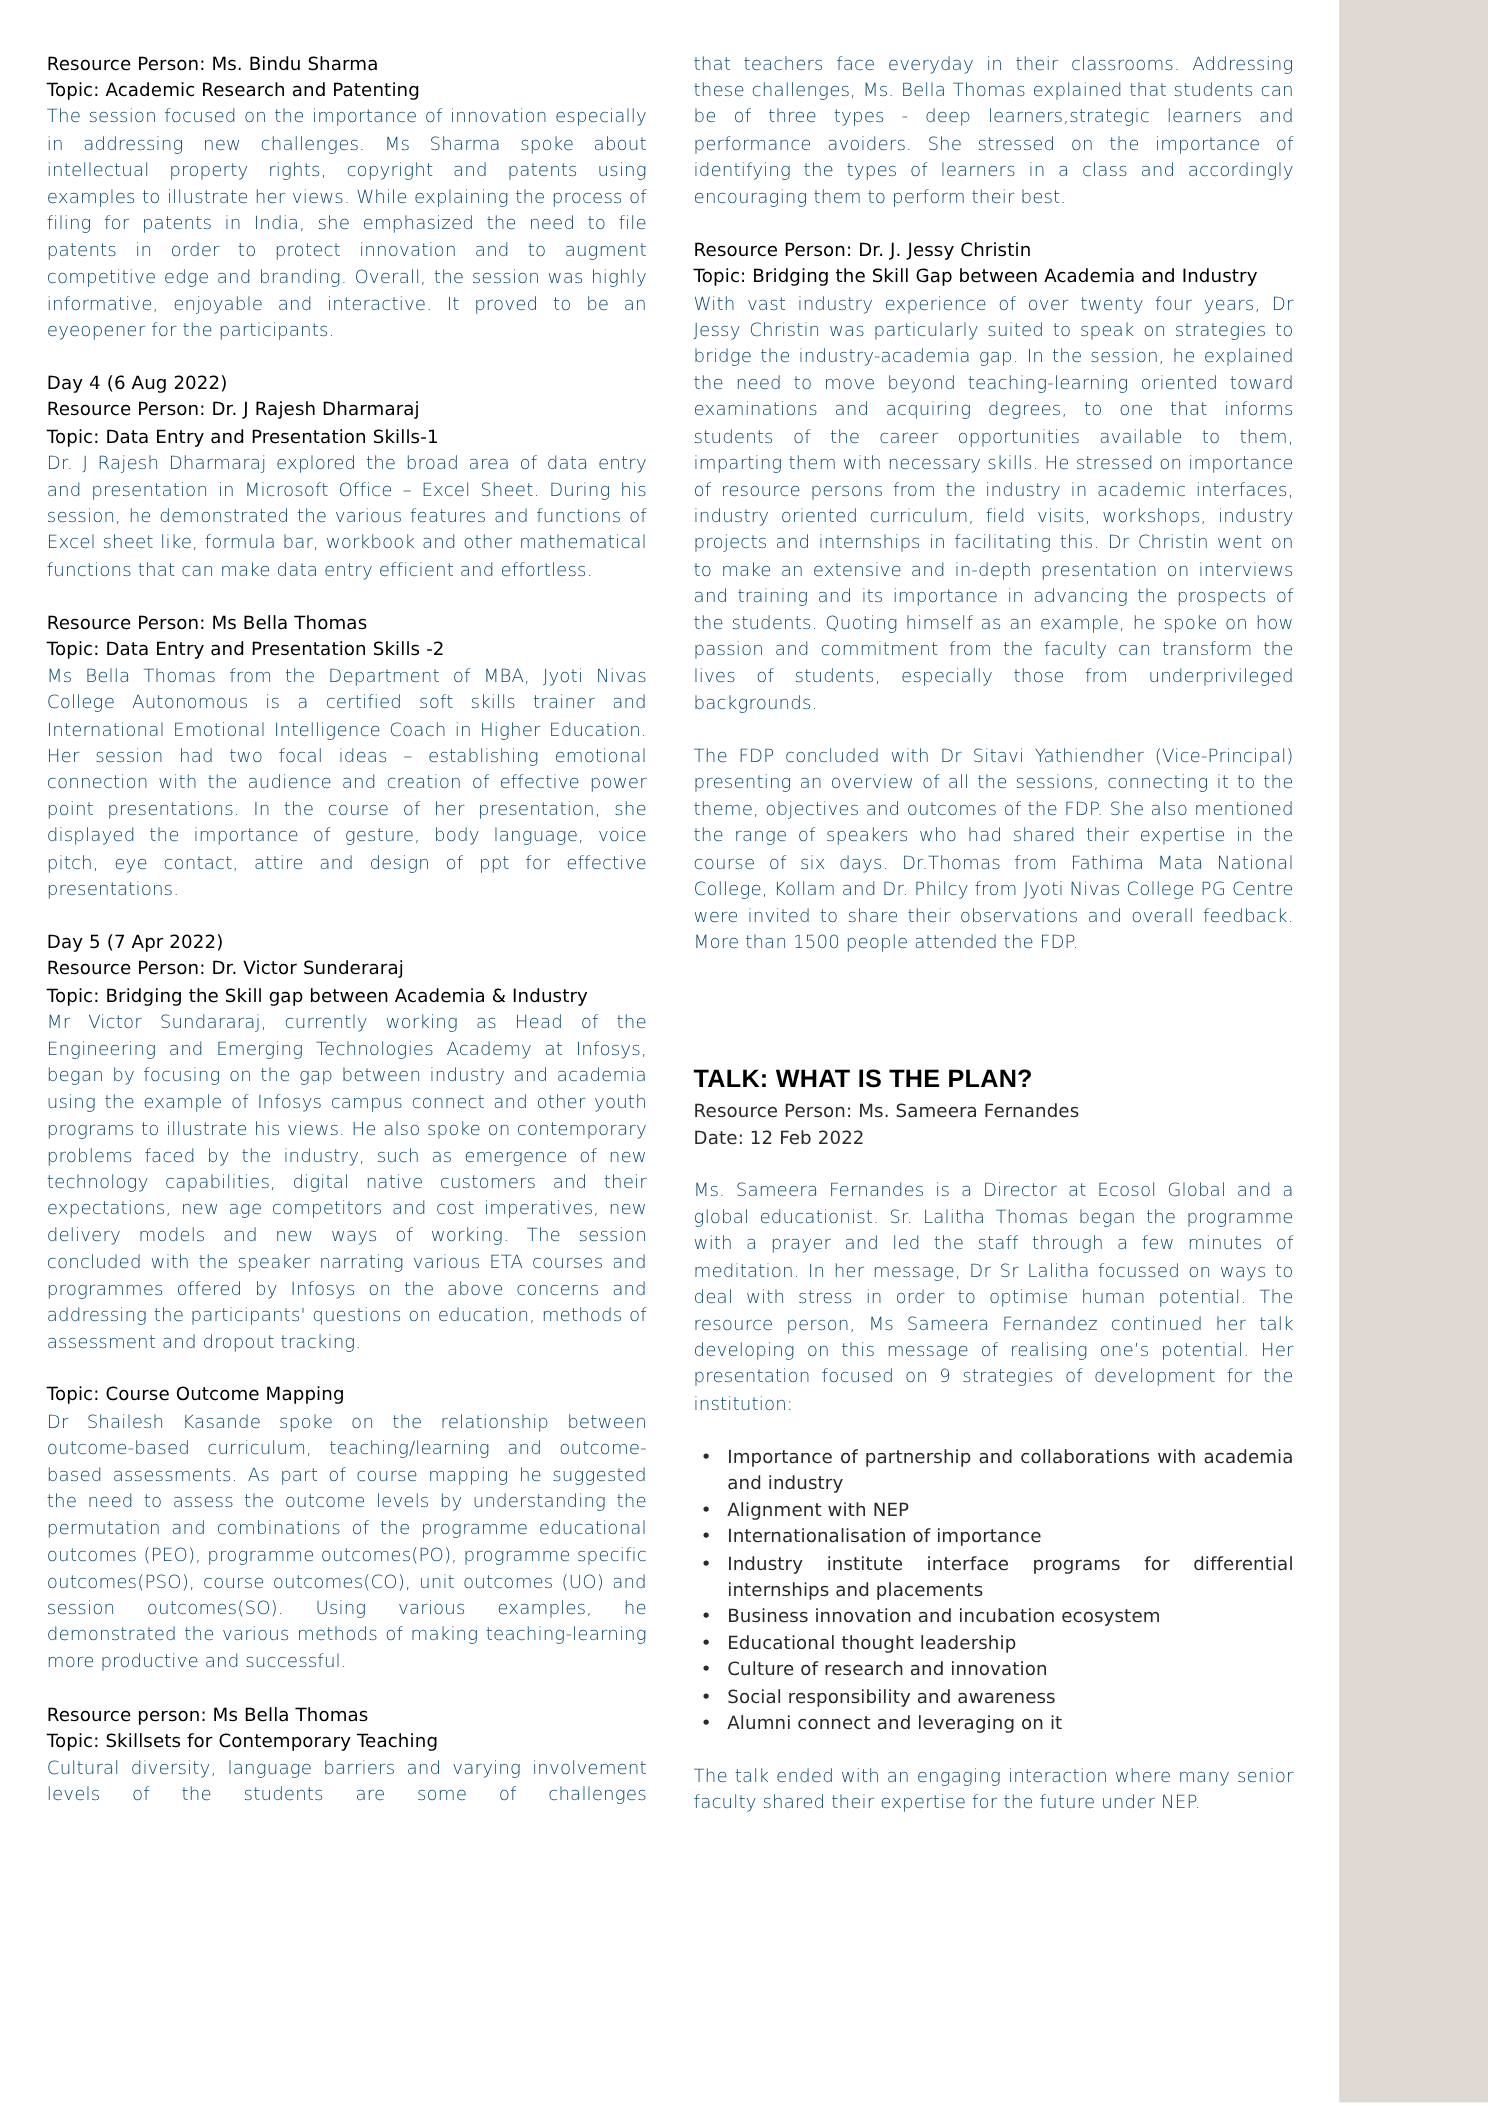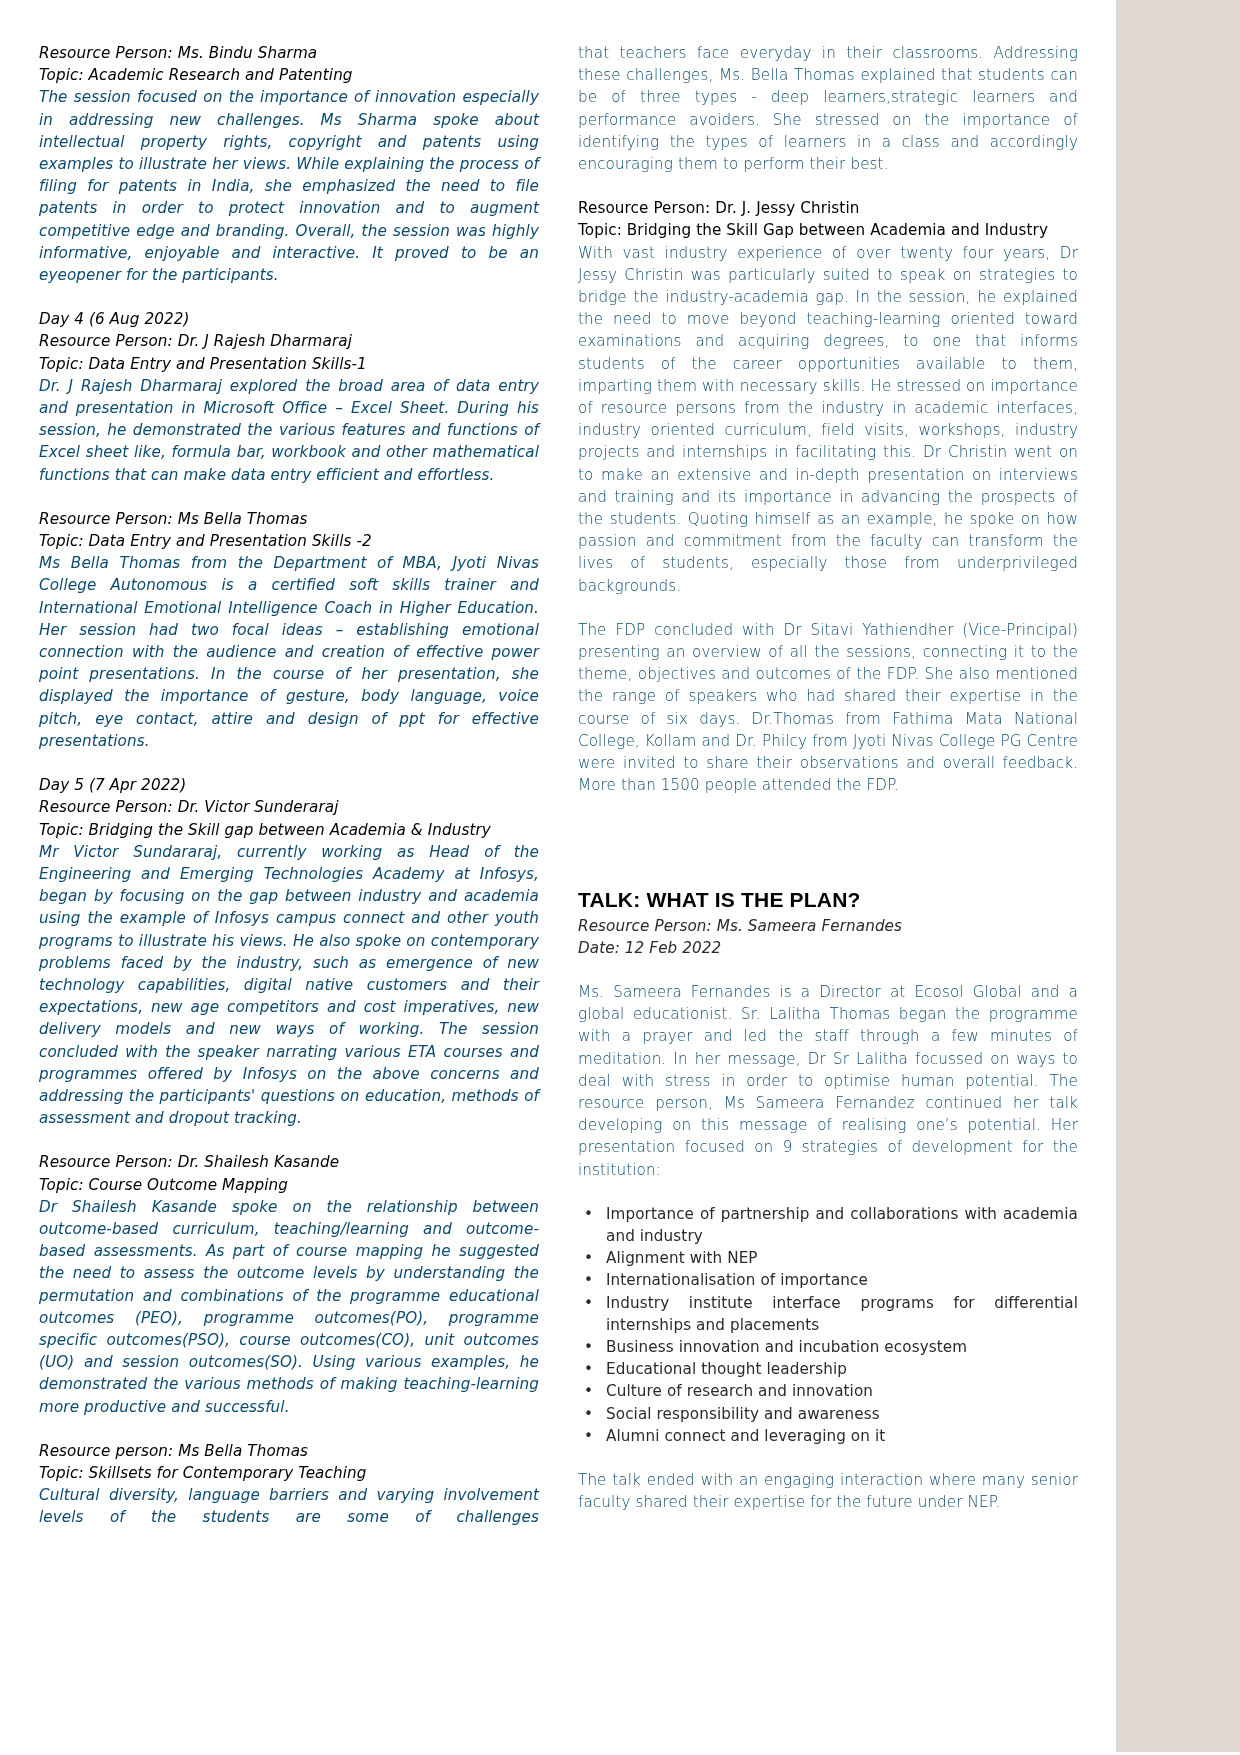--- a/index.html
+++ b/index.html
@@ -24,21 +24,21 @@
       background: #e0d9d3;
     }
     .col {
       position: absolute;
       top: 42px;
       width: 500px;
       font-size: 15.2px;
       line-height: 22.2px;
       letter-spacing: 0.1px;
     }
-    .col-left { left: 39px; font-style: italic; }
+    .col-left { left: 39px; }
     .col-right { left: 578px; }
     .section { margin: 0 0 22px 0; }
     .meta {
       display: block;
       font-weight: normal;
       color: #111;
       text-align: justify;
       text-align-last: left;
     }
     .meta.strong { color: #000; }
@@ -61,21 +61,20 @@
       line-height: 26px;
       color: #000;
       letter-spacing: 0.2px;
       margin-bottom: 2px;
     }
     .talk-sub {
       display: block;
       font-size: 15.2px;
       line-height: 22.2px;
       color: #2a2a2a;
-      font-style: italic;
     }
     ul.strategies {
       margin: 0 0 22px 0;
       padding: 0 0 0 28px;
       list-style: none;
     }
     ul.strategies li {
       position: relative;
       text-align: justify;
       text-align-last: left;
@@ -118,21 +117,20 @@
   </div>
 
   <div class="section">
     <span class="meta strong">Day 5 (7 Apr 2022)</span>
     <span class="meta strong">Resource Person: Dr. Victor Sunderaraj</span>
     <span class="meta strong" style="text-align: justify;">Topic: Bridging the Skill gap between Academia &amp; Industry</span>
     <p class="body-text">Mr Victor Sundararaj, currently working as Head of the Engineering and Emerging Technologies Academy at Infosys, began by focusing on the gap between industry and academia using the example of  Infosys campus connect and other youth programs to illustrate his views. He also spoke on contemporary problems faced by the industry,  such as emergence of new technology capabilities, digital native customers and their expectations, new age competitors and cost imperatives, new delivery models and new ways of working. The session concluded with the speaker narrating various ETA courses and programmes offered by Infosys on the above concerns and addressing the participants' questions on education, methods of assessment and dropout tracking.</p>
   </div>
 
   <div class="section">
-    <span class="meta strong">Resource Person: Dr. Shailesh Kasande</span>
     <span class="meta strong">Topic: Course Outcome Mapping</span>
     <p class="body-text">Dr Shailesh Kasande spoke on the relationship between outcome-based curriculum, teaching/learning and outcome-based assessments. As part of course mapping he suggested the need to assess the outcome levels by understanding the permutation and combinations of the programme educational outcomes (PEO), programme outcomes(PO), programme specific outcomes(PSO), course outcomes(CO), unit outcomes (UO) and session outcomes(SO). Using various examples, he demonstrated the various methods of making teaching-learning more productive and successful.</p>
   </div>
 
   <div class="section">
     <span class="meta strong">Resource person: Ms Bella Thomas</span>
     <span class="meta strong">Topic: Skillsets for Contemporary Teaching</span>
     <p class="body-text first-line-justify">Cultural diversity, language barriers and varying involvement levels of the students are some of challenges</p>
   </div>
 

